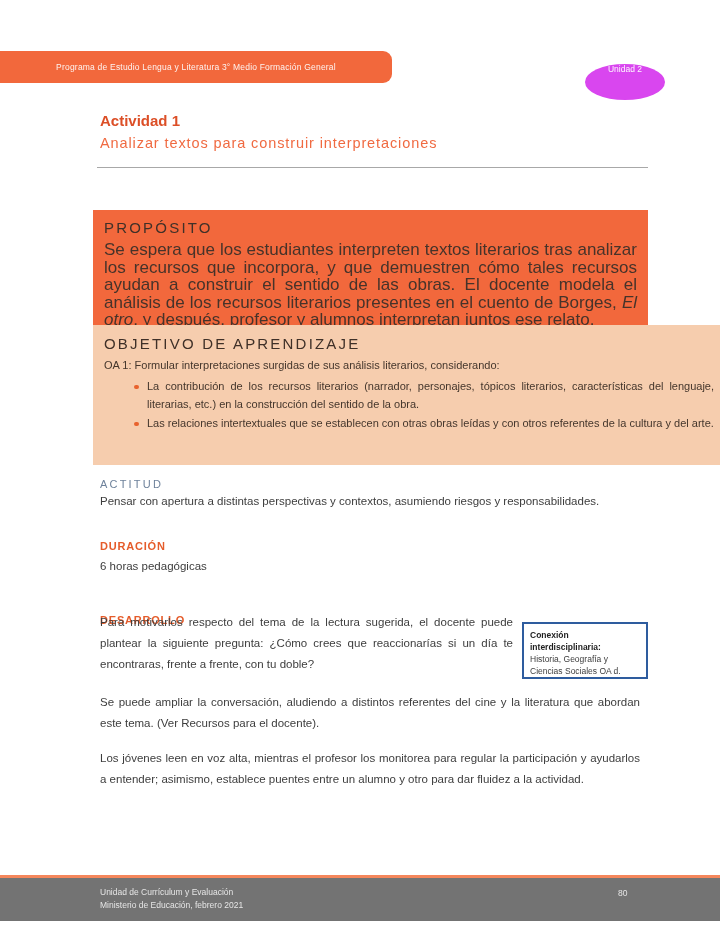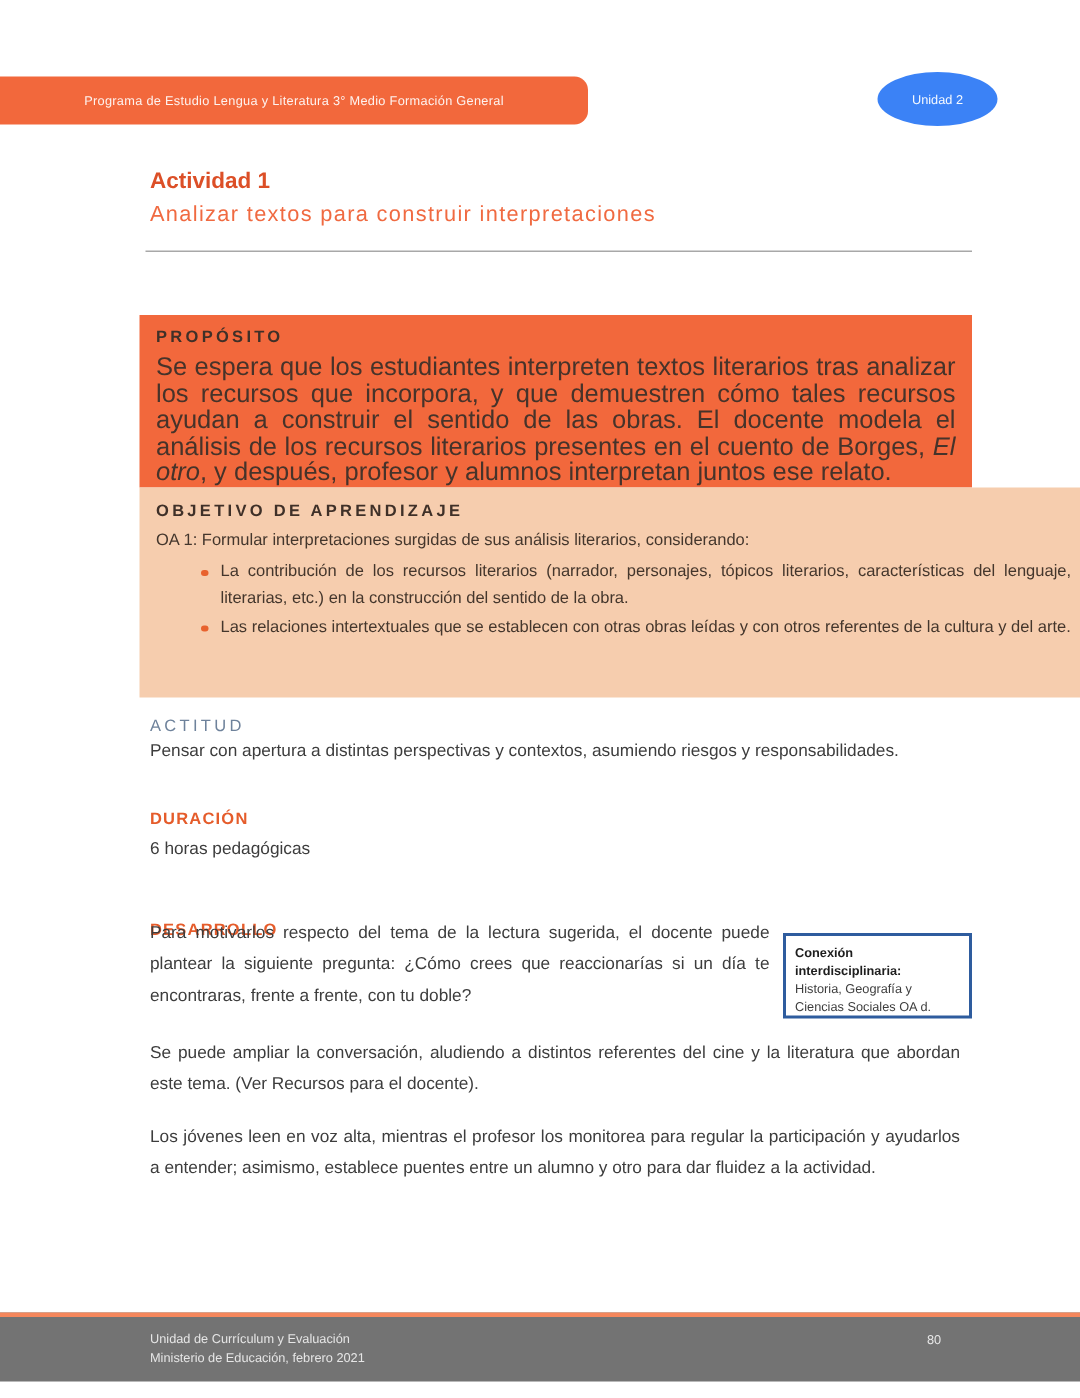--- a/index.html
+++ b/index.html
@@ -23,25 +23,25 @@
     width: 392px; height: 32px;
     background: #F2683C;
     border-radius: 0 9px 9px 0;
     display: flex; align-items: center; justify-content: center;
   }
   .header-bar span {
     color: rgba(255,255,255,0.92);
     font-size: 8.5px; letter-spacing: 0.2px;
   }
   .unit-badge {
-    position: absolute; left: 585px; top: 28px;
+    position: absolute; left: 585px; top: 44px;
     width: 80px; height: 36px;
-    background: #3b82f6;
+    background: #d946ef;
     border-radius: 50%;
-    display: flex; align-items: center; justify-content: center;
+    display: flex; justify-content: center;
   }
   .unit-badge span { color: rgba(255,255,255,0.95); font-size: 8.5px; }
 
   
   .activity-title {
     position: absolute; left: 100px; top: 92px;
     font-size: 15px; font-weight: bold; color: #DC4F27;
   }
   .activity-subtitle {
     position: absolute; left: 100px; top: 115px;
@@ -58,21 +58,21 @@
   .purpose-box {
     position: absolute; left: 93px; top: 190px;
     width: 555px; height: 115px;
     background: #F2683C;
     box-sizing: border-box;
     padding: 9px 11px;
     color: #46332A;
   }
   .purpose-box h3, .objective-box h3 {
     margin: 0 0 5px 0;
-    font-size: 11px; font-weight: bold;
+    font-size: 15px; font-weight: normal;
     letter-spacing: 2.2px;
     color: #3F3028;
   }
   .purpose-box p {
     margin: 0;
     font-size: 17px; line-height: 17.5px;
     text-align: justify;
   }
   .objective-box {
     position: absolute; left: 93px; top: 305px;

